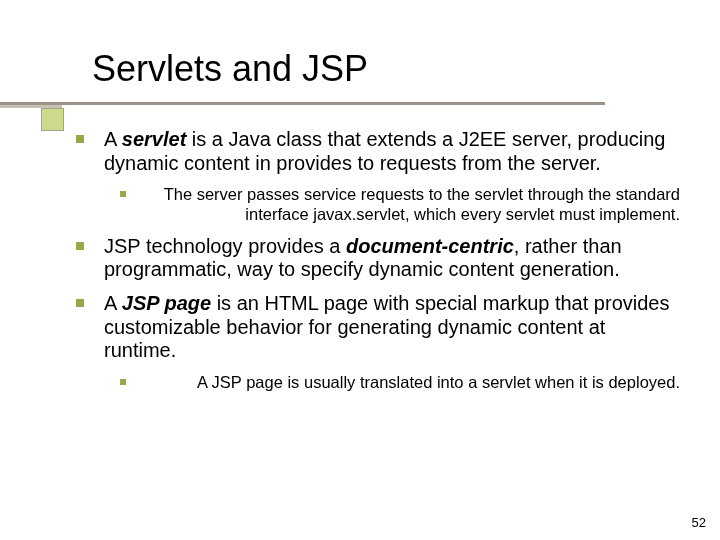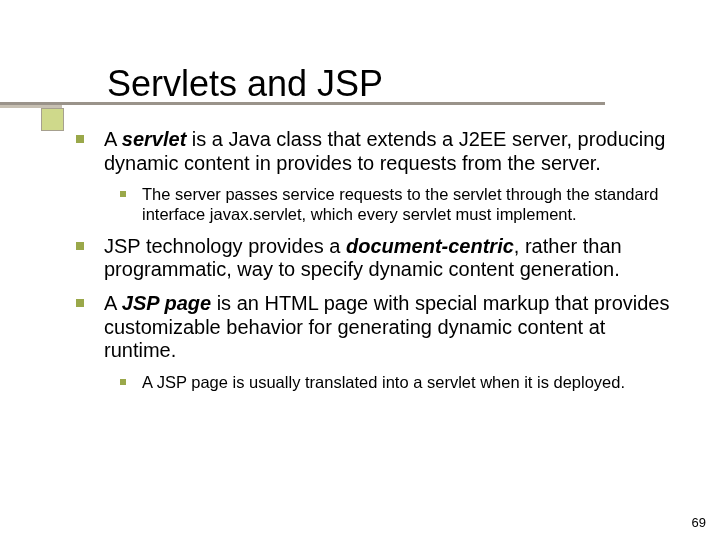--- a/index.html
+++ b/index.html
@@ -40,21 +40,21 @@
   .accent-box {
     position: absolute;
     top: 108px;
     left: 41px;
     width: 21px;
     height: 21px;
     background: #cfd98b;
     border: 1px solid #a6a08f;
   }
   h1.title {
-    margin: 15px;
+    margin: 0;
     padding-left: 92px;
     font-size: 36px;
     font-weight: 400;
     letter-spacing: 0px;
     color: #000;
   }
   .body {
     position: absolute;
     top: 128px;
     left: 62px;
@@ -85,20 +85,21 @@
     list-style: none;
     margin: 10px 0 10px 0;
     padding: 0;
   }
   ul.lvl2 > li {
     position: relative;
     padding-left: 38px;
     font-size: 16.5px;
     line-height: 1.2;
     margin-bottom: 8px;
+    text-align: right;
   }
   ul.lvl2 > li::before {
     content: "";
     position: absolute;
     left: 16px;
     top: 6px;
     width: 6px;
     height: 6px;
     background: #9aa84a;
   }
@@ -145,14 +146,14 @@
         <ul class="lvl2">
           <li>
             <span>A JSP page is usually translated into a servlet when it is deployed.</span>
           </li>
         </ul>
       </li>
 
     </ul>
   </div>
 
-  <div class="page-num">69</div>
+  <div class="page-num">52</div>
 </div>
 
 </body></html>

